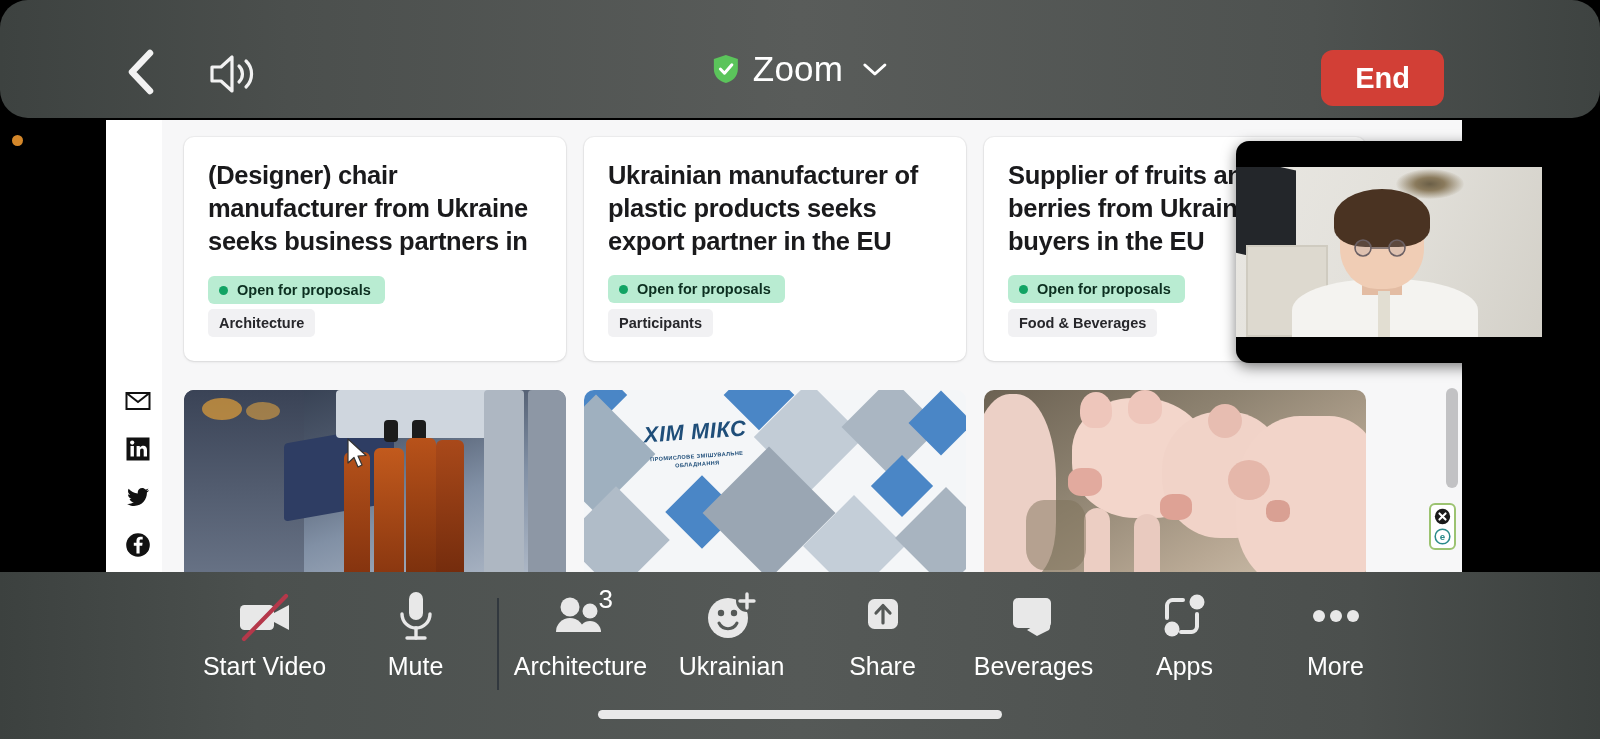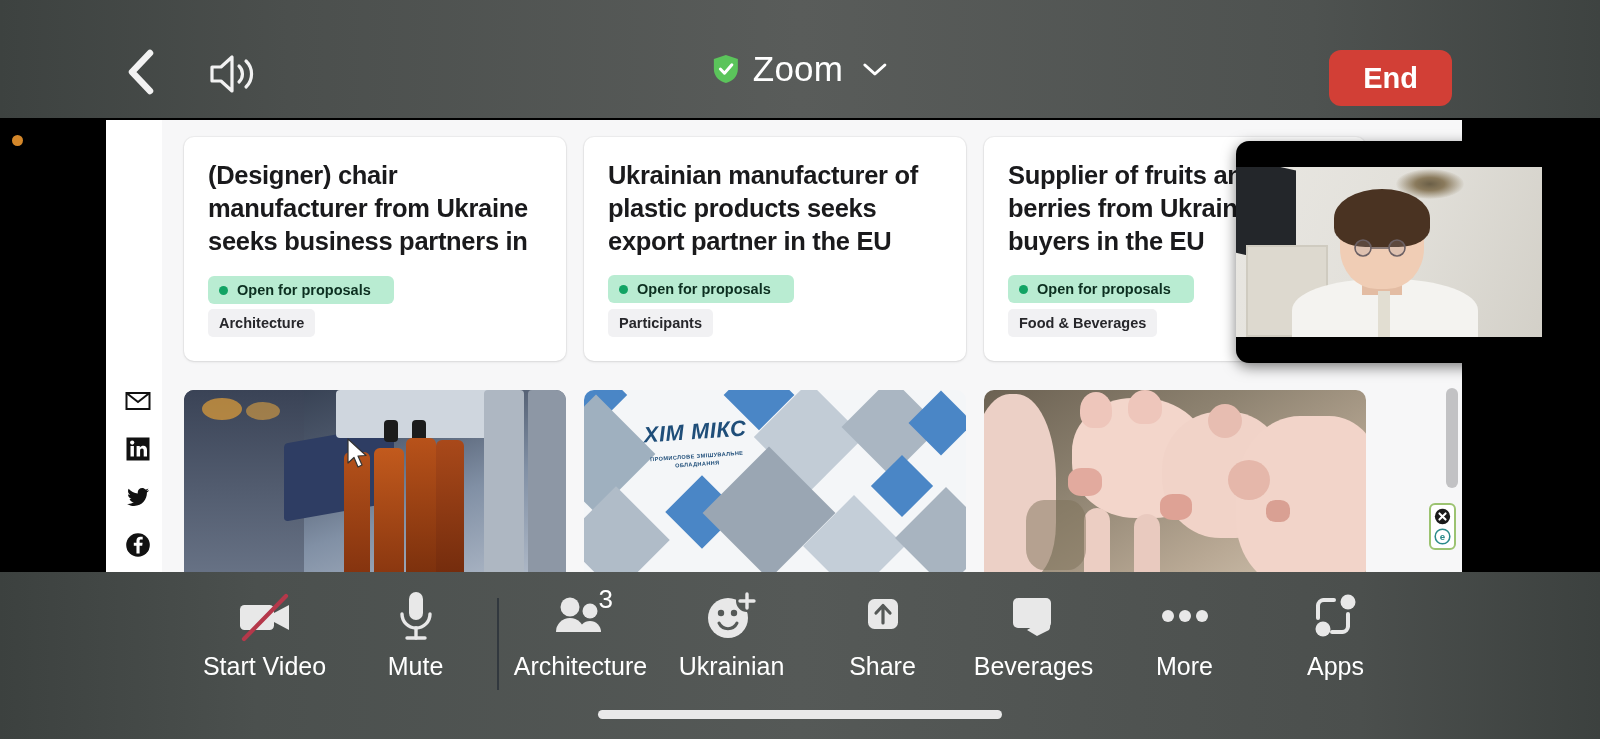--- a/index.html
+++ b/index.html
@@ -8,42 +8,42 @@
     background: #000;
     font-family: "Liberation Sans", sans-serif;
     overflow: hidden;
   }
   .screen { position: relative; width: 1600px; height: 739px; background: #000; overflow: hidden; }
 
   
   .topbar {
     position: absolute; left: 0; top: 0; width: 1600px; height: 118px;
     background: linear-gradient(to right, #3d4240 0%, #4b4f4d 18%, #595c5a 50%, #4e5250 82%, #3e4341 100%);
-    display: flex; align-items: center;
+    display: flex; align-items: center; border-radius: 28px;
   }
   .back-btn {
     position: absolute; left: 118px; top: 50px; width: 44px; height: 44px;
     display: flex; align-items: center; justify-content: center; cursor: pointer;
   }
   .speaker-btn {
     position: absolute; left: 205px; top: 52px; width: 56px; height: 44px;
     display: flex; align-items: center; justify-content: center; cursor: pointer;
   }
   .title-wrap {
     position: absolute; left: 50%; top: 50px; transform: translateX(-50%);
     display: flex; align-items: center; gap: 13px; cursor: pointer;
   }
   .shield { width: 28px; height: 30px; flex: 0 0 auto; }
   .title-text {
     color: #ffffff; font-size: 35px; font-weight: 400; letter-spacing: .2px;
     line-height: 38px; white-space: nowrap;
   }
   .chev-down { width: 26px; height: 16px; margin-left: 6px; }
   .end-btn {
-    position: absolute; right: 148px; top: 50px;
+    position: absolute; right: 156px; top: 50px;
     background: #d23f36; color: #fff; border: none; border-radius: 12px;
     font-family: "Liberation Sans", sans-serif;
     font-size: 29px; font-weight: 700; padding: 0 34px; height: 56px;
     line-height: 56px; cursor: pointer;
   }
 
   
   .content-frame {
     position: absolute; left: 106px; top: 120px; width: 1356px; height: 452px;
     background: #ffffff; overflow: hidden;
@@ -69,21 +69,21 @@
     width: 382px; height: 224px; background: #fff; border-radius: 10px;
     box-shadow: 0 1px 3px rgba(0,0,0,.10), 0 0 0 1px rgba(0,0,0,.035);
     padding: 22px 24px 18px 24px; position: relative; cursor: pointer;
   }
   .card-title {
     font-size: 25.5px; font-weight: 700; color: #1a1a1c; line-height: 1.30;
     letter-spacing: -0.3px; max-height: 100px; overflow: hidden;
   }
   .badge {
     display: inline-flex; align-items: center; gap: 9px;
-    background: #b9ecd2; border-radius: 6px; padding: 6px 23px 6px 11px;
+    background: #b9ecd2; border-radius: 6px; padding: 6px 14px 6px 11px;
     margin-top: 17px;
   }
   .badge-dot { width: 9px; height: 9px; border-radius: 50%; background: #12a364; flex:0 0 auto;}
   .badge-text { font-size: 14.5px; font-weight: 700; color: #0c2f20; white-space: nowrap; }
   .tag {
     position: absolute; left: 24px; bottom: 24px;
     background: #f1f1f3; border-radius: 5px; padding: 6px 11px;
     font-size: 14.5px; font-weight: 700; color: #27272b; white-space: nowrap;
   }
 
@@ -433,42 +433,42 @@
           <svg width="62" height="58" viewBox="0 0 62 58">
             <rect x="10" y="10" width="38" height="30" rx="5" fill="#e8e8e8"></rect>
             <path d="M24 42 L39 33 a6 6 0 0 1 7 9 L34 48 Z" fill="#e8e8e8"></path>
           </svg>
         </div>
         <div class="tb-label">Beverages</div>
       </div>
 
       <div class="tb-item">
         <div class="tb-icon">
-          <svg width="62" height="58" viewBox="0 0 62 58">
-            <circle cx="14" cy="28" r="6" fill="#e8e8e8"></circle>
-            <circle cx="31" cy="28" r="6" fill="#e8e8e8"></circle>
-            <circle cx="48" cy="28" r="6" fill="#e8e8e8"></circle>
-          </svg>
-        </div>
-        <div class="tb-label">More</div>
-      </div>
-
-      <div class="tb-item">
-        <div class="tb-icon">
           <svg width="56" height="58" viewBox="0 0 56 58">
             <path d="M16 12 h10" stroke="#e8e8e8" stroke-width="4" stroke-linecap="round"></path>
             <path d="M10 18 v12" stroke="#e8e8e8" stroke-width="4" stroke-linecap="round"></path>
             <path d="M10 18 a6 6 0 0 1 6 -6" stroke="#e8e8e8" stroke-width="4" fill="none" stroke-linecap="round"></path>
             <path d="M40 26 v12" stroke="#e8e8e8" stroke-width="4" stroke-linecap="round"></path>
             <path d="M24 44 h10" stroke="#e8e8e8" stroke-width="4" stroke-linecap="round"></path>
             <path d="M40 38 a6 6 0 0 1 -6 6" stroke="#e8e8e8" stroke-width="4" fill="none" stroke-linecap="round"></path>
             <circle cx="40" cy="14" r="7.5" fill="#e8e8e8"></circle>
             <circle cx="15" cy="41" r="7.5" fill="#e8e8e8"></circle>
           </svg>
         </div>
         <div class="tb-label">Apps</div>
       </div>
 
+      <div class="tb-item">
+        <div class="tb-icon">
+          <svg width="62" height="58" viewBox="0 0 62 58">
+            <circle cx="14" cy="28" r="6" fill="#e8e8e8"></circle>
+            <circle cx="31" cy="28" r="6" fill="#e8e8e8"></circle>
+            <circle cx="48" cy="28" r="6" fill="#e8e8e8"></circle>
+          </svg>
+        </div>
+        <div class="tb-label">More</div>
+      </div>
+
     </div>
     <div class="home-indicator"></div>
   </div>
 
 </div>
 
 </body></html>

